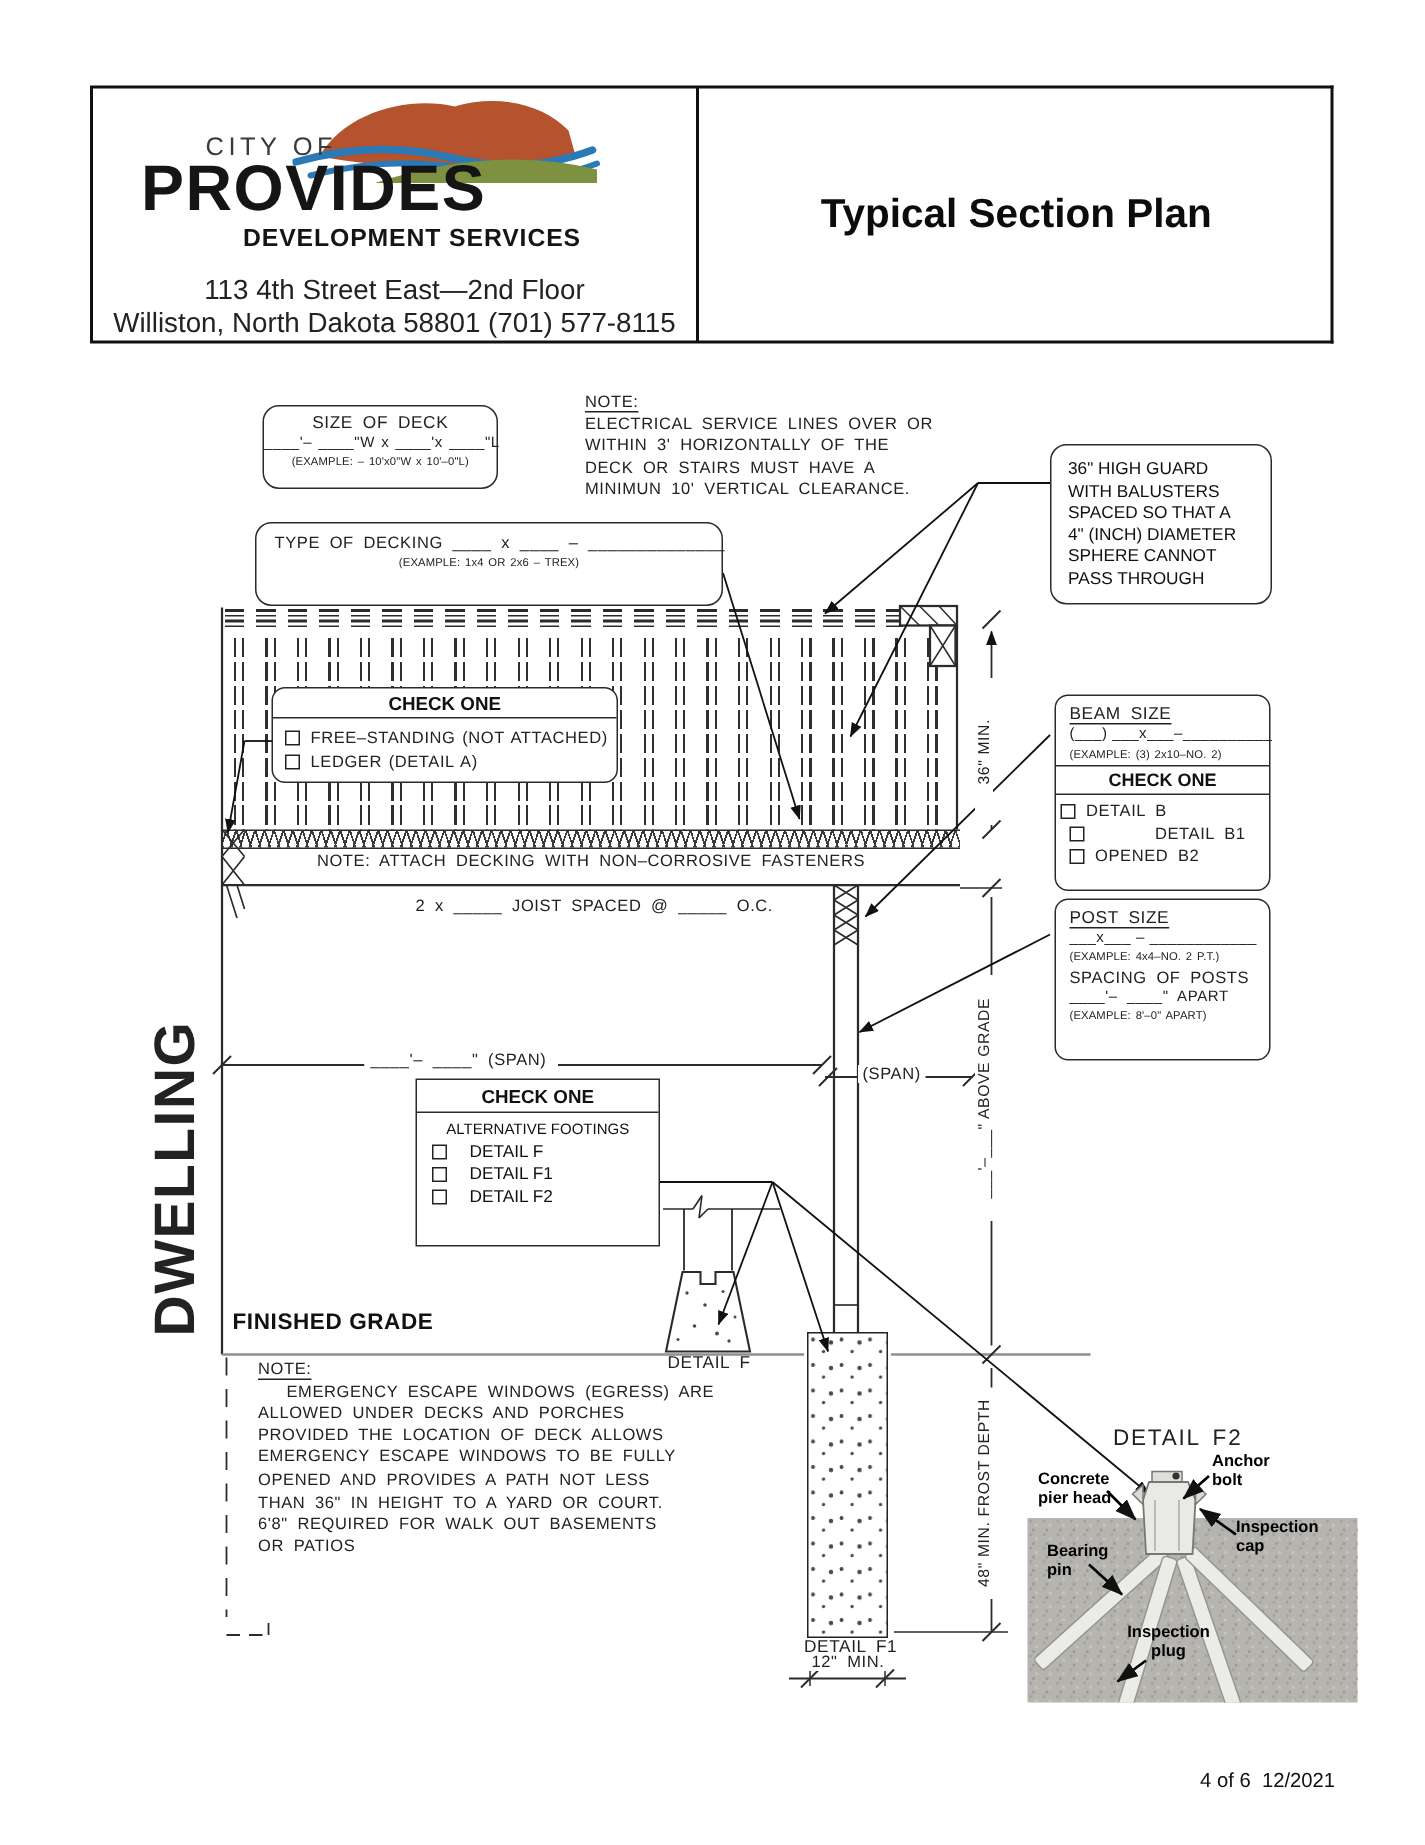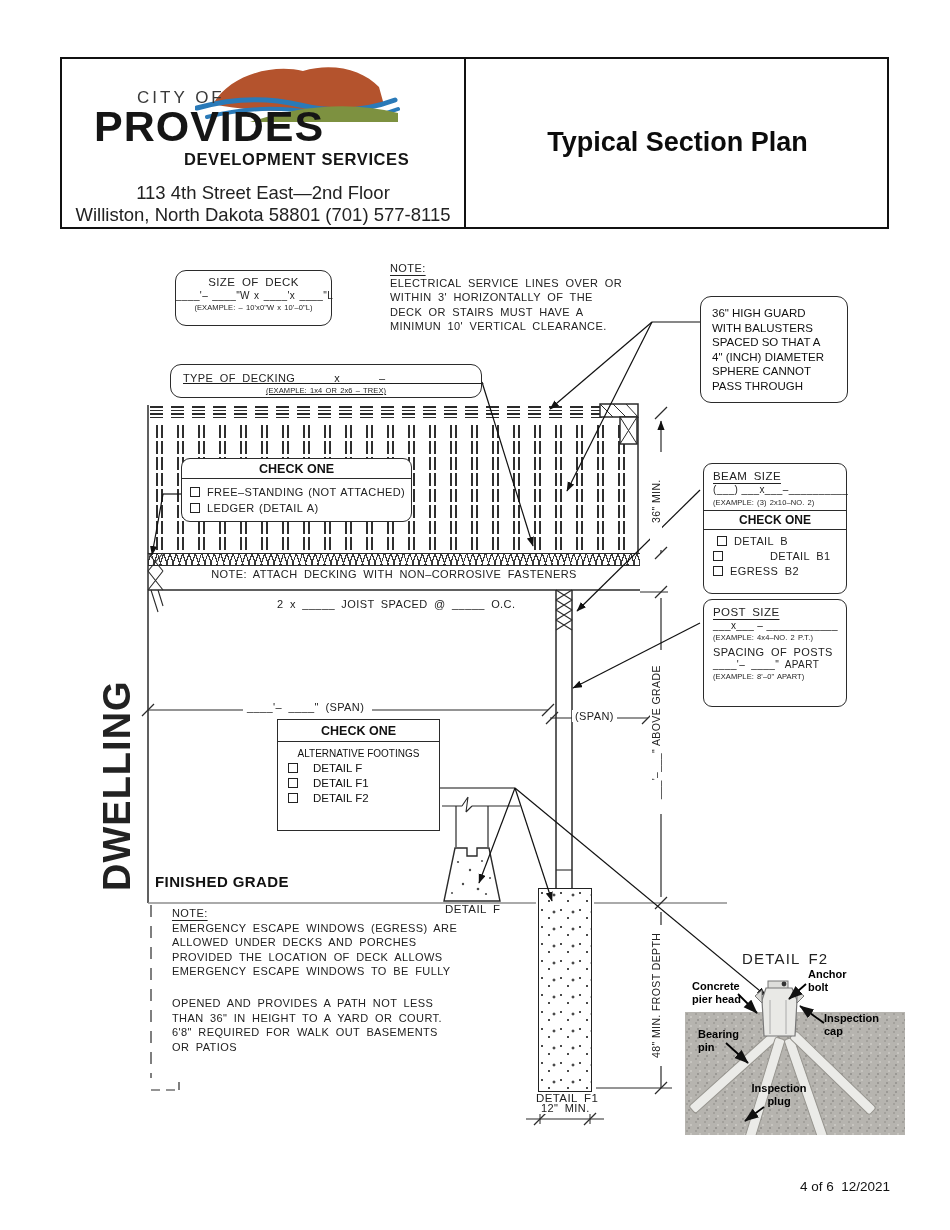--- a/index.html
+++ b/index.html
@@ -48,21 +48,21 @@
 <div class="abs" style="left:466px;top:57px;width:423px;height:172px;border:2px solid #111;border-left:none;box-sizing:border-box;"></div>
 
 <svg class="abs" style="left:195px;top:60px;" width="205" height="62" viewBox="0 0 205 62">
   <path d="M18,44 C36,14 78,4 108,11 C138,2 168,10 184,27 L189,45 C120,53 58,53 18,44 Z" fill="#b4532d"></path>
   <path d="M2,48 Q55,33 105,45 T200,40" fill="none" stroke="#2a7ab8" stroke-width="5" stroke-linecap="round"></path>
   <path d="M12,57 Q68,43 118,53 T203,49" fill="none" stroke="#2a7ab8" stroke-width="4" stroke-linecap="round"></path>
   <path d="M55,62 Q135,36 203,53 L203,62 Z" fill="#7d9140"></path>
 </svg>
 <div class="abs ari" style="left:137px;top:88px;font-size:17px;letter-spacing:3px;color:#3a3a3a;">CITY OF</div>
 <div class="abs ari b" style="left:94px;top:102px;font-size:43px;letter-spacing:1px;color:#151515;">PROVIDES</div>
-<div class="abs ari b" style="left:184px;top:150px;font-size:16.5px;letter-spacing:.6px;color:#151515;">DEVELOPMENT SERVICES</div>
+<div class="abs ari b" style="left:162px;top:150px;font-size:16.5px;letter-spacing:.6px;color:#151515;">DEVELOPMENT SERVICES</div>
 <div class="abs ari" style="left:60px;top:182px;width:406px;text-align:center;font-size:18.5px;color:#222;">113 4th Street East—2nd Floor</div>
 <div class="abs ari" style="left:60px;top:204px;width:406px;text-align:center;font-size:18.5px;color:#222;">Williston, North Dakota 58801 (701) 577-8115</div>
 <div class="abs ari b" style="left:466px;top:127px;width:423px;text-align:center;font-size:27px;color:#0c0c0c;">Typical Section Plan</div>
 
 <div class="rail" style="left:150px;top:406px;width:452px;">
     <i></i>
   </div>
 <div class="rail" style="left:150px;top:413px;width:452px;">
     <i></i>
   </div>
@@ -185,21 +185,21 @@
 </div>
 
 <div class="abs" style="left:390px;top:262px;">
   <div class="cad u">NOTE:</div>
   <div class="cad" style="margin-top:2.5px;">ELECTRICAL SERVICE LINES OVER OR</div>
   <div class="cad" style="margin-top:2.5px;">WITHIN 3' HORIZONTALLY OF THE</div>
   <div class="cad" style="margin-top:2.5px;">DECK OR STAIRS MUST HAVE A</div>
   <div class="cad" style="margin-top:2.5px;">MINIMUN 10' VERTICAL CLEARANCE.</div>
 </div>
 
-<div class="abs rbox" style="left:170px;top:364px;width:312px;height:34px;text-decoration:underline;">
+<div class="abs rbox" style="left:170px;top:348px;width:312px;height:56px;">
   <div class="cad" style="margin:7px 0 0 12px;">TYPE OF DECKING ____ x ____ – ______________</div>
   <div class="cad cads" style="text-align:center;margin-top:2px;">(EXAMPLE: 1x4 OR 2x6 – TREX)</div>
 </div>
 
 <div class="abs rbox" style="left:700px;top:296px;width:148px;height:107px;padding:9px 0 0 11px;font-size:11.5px;line-height:14.6px;">
   <div class="ari">36" HIGH GUARD</div>
   <div class="ari">WITH BALUSTERS</div>
   <div class="ari">SPACED SO THAT A</div>
   <div class="ari">4" (INCH) DIAMETER</div>
   <div class="ari">SPHERE CANNOT</div>
@@ -218,31 +218,31 @@
     </div>
 </div>
 
 <div class="abs cad" style="left:150px;top:568px;width:488px;text-align:center;">NOTE:  ATTACH DECKING WITH NON–CORROSIVE FASTENERS</div>
 
 <div class="abs rbox" style="left:703px;top:463px;width:144px;height:131px;border-radius:9px;">
   <div class="cad u" style="margin:6px 0 0 9px;font-size:11.5px;">BEAM SIZE</div>
   <div class="cad" style="margin:2px 0 0 9px;font-size:10px;word-spacing:0;">(___) ___x___–__________</div>
   <div class="cad cads" style="margin:3px 0 3px 9px;">(EXAMPLE: (3) 2x10–NO. 2)</div>
   <div class="ari b" style="text-align:center;font-size:12px;border-top:1.4px solid #2b2b2b;border-bottom:1.4px solid #2b2b2b;padding:2px 0;">CHECK ONE</div>
-  <div class="row" style="margin:5px 0 0 13px;">
+  <div class="row" style="margin:5px 0 0 3px;">
       <span class="cb"></span>
       <span class="cad">DETAIL B</span>
     </div>
   <div class="row" style="margin:3px 0 0 9px;gap:47px;">
       <span class="cb"></span>
       <span class="cad">DETAIL B1</span>
     </div>
   <div class="row" style="margin:3px 0 0 9px;">
       <span class="cb"></span>
-      <span class="cad">EGRESS B2</span>
+      <span class="cad">OPENED B2</span>
     </div>
 </div>
 
 <div class="abs rbox" style="left:703px;top:599px;width:144px;height:108px;border-radius:9px;">
   <div class="cad u" style="margin:6px 0 0 9px;font-size:11.5px;">POST SIZE</div>
   <div class="cad" style="margin:2px 0 0 9px;font-size:10px;word-spacing:0;">___x___ – ____________</div>
   <div class="cad cads" style="margin:2px 0 0 9px;">(EXAMPLE: 4x4–NO. 2 P.T.)</div>
   <div class="cad" style="margin:4px 0 0 9px;">SPACING OF POSTS</div>
   <div class="cad" style="margin:1px 0 0 9px;font-size:10px;">____'– ____" APART</div>
   <div class="cad cads" style="margin:2px 0 0 9px;">(EXAMPLE: 8'–0" APART)</div>
@@ -271,25 +271,25 @@
 </div>
 
 <div class="vlabel b" style="left:96px;top:690px;height:198px;font-size:38px;letter-spacing:1px;font-family:'Liberation Sans',sans-serif;font-weight:bold;background:transparent;">DWELLING</div>
 
 <div class="abs ari b" style="left:155px;top:873px;font-size:15px;letter-spacing:.4px;">FINISHED GRADE</div>
 
 <div class="abs cad" style="left:445px;top:903px;font-size:11.5px;">DETAIL F</div>
 
 <div class="abs" style="left:172px;top:907px;">
   <div class="cad u">NOTE:</div>
-  <div class="cad" style="margin-top:2.5px;">EMERGENCY ESCAPE WINDOWS (EGRESS) ARE</div>
+  <div class="cad" style="margin-top:2.5px;margin-left:19px;">EMERGENCY ESCAPE WINDOWS (EGRESS) ARE</div>
   <div class="cad" style="margin-top:2.5px;">ALLOWED UNDER DECKS AND PORCHES</div>
   <div class="cad" style="margin-top:2.5px;">PROVIDED THE LOCATION OF DECK ALLOWS</div>
   <div class="cad" style="margin-top:2.5px;">EMERGENCY ESCAPE WINDOWS TO BE FULLY</div>
-  <div class="cad" style="margin-top:20px;">OPENED AND PROVIDES A PATH NOT LESS</div>
+  <div class="cad" style="margin-top:4px;">OPENED AND PROVIDES A PATH NOT LESS</div>
   <div class="cad" style="margin-top:2.5px;">THAN 36" IN HEIGHT TO A YARD OR COURT.</div>
   <div class="cad" style="margin-top:2.5px;">6'8" REQUIRED FOR WALK OUT BASEMENTS</div>
   <div class="cad" style="margin-top:2.5px;">OR PATIOS</div>
 </div>
 
 <div class="abs cad" style="left:534px;top:1092px;font-size:11.5px;background:#fff;padding:0 2px;">DETAIL F1</div>
 <div class="abs cad" style="left:539px;top:1102px;font-size:11px;background:#fff;padding:0 2px;">12" MIN.</div>
 
 <div class="vlabel" style="left:650px;top:452px;height:92px;">36" MIN.</div>
 <div class="vlabel" style="left:650px;top:650px;height:158px;">___'–___" ABOVE GRADE</div>

